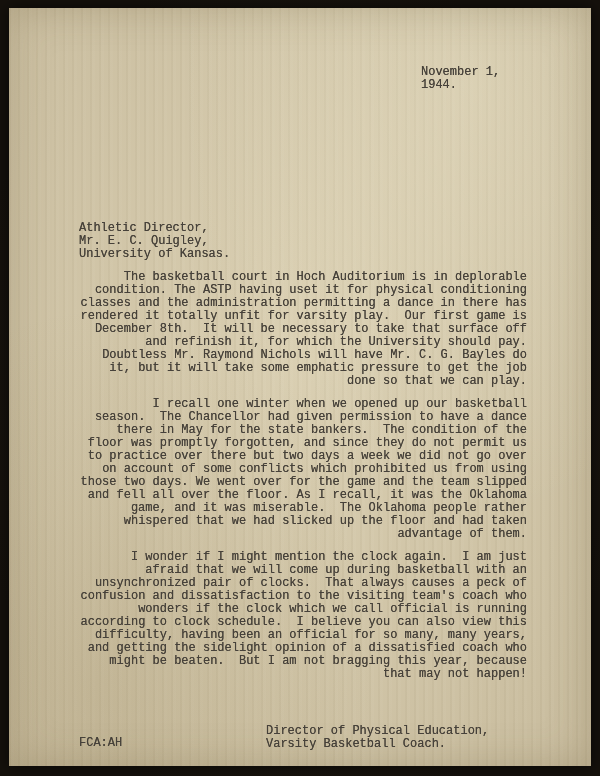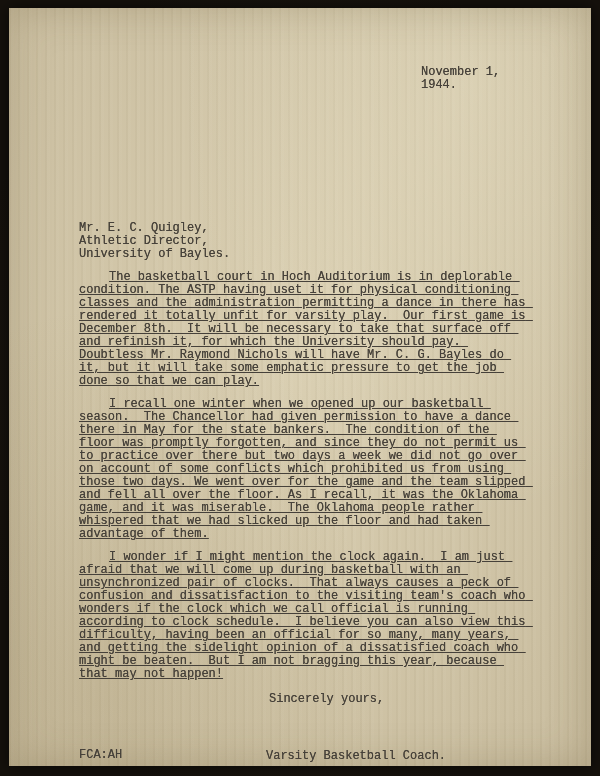--- a/index.html
+++ b/index.html
@@ -52,22 +52,21 @@
     white-space: pre-wrap;
   }
   .salutation {
     margin-top: 7px;
     white-space: pre-wrap;
   }
   p.para {
     margin: 10px 0 0 0;
     text-indent: 30px;
     white-space: pre-wrap;
-    text-align: left;
-    text-decoration: underline;
+    text-align: right;
   }
   .closing {
     margin-top: 12px;
     margin-left: 190px;
     white-space: pre-wrap;
   }
   .sig-row {
     position: relative;
     margin-top: 44px;
   }
@@ -86,36 +85,36 @@
 </style>
 </head>
 <body>
 
 <div class="scan-bg">
   <div class="paper">
 
     <div class="date">November 1, 1944.</div>
 
     <div class="address">
+      <div>Athletic Director,</div>
       <div>Mr. E. C. Quigley,</div>
-      <div>Athletic Director,</div>
-      <div>University of Bayles.</div>
+      <div>University of Kansas.</div>
     </div>
 
 
     <p class="para">The basketball court in Hoch Auditorium is in deplorable condition. The ASTP having uset it for physical conditioning classes and the administration permitting a dance in there has rendered it totally unfit for varsity play.  Our first game is December 8th.  It will be necessary to take that surface off and refinish it, for which the University should pay. Doubtless Mr. Raymond Nichols will have Mr. C. G. Bayles do it, but it will take some emphatic pressure to get the job done so that we can play.</p>
 
     <p class="para">I recall one winter when we opened up our basketball season.  The Chancellor had given permission to have a dance there in May for the state bankers.  The condition of the floor was promptly forgotten, and since they do not permit us to practice over there but two days a week we did not go over on account of some conflicts which prohibited us from using those two days. We went over for the game and the team slipped and fell all over the floor. As I recall, it was the Oklahoma game, and it was miserable.  The Oklahoma people rather whispered that we had slicked up the floor and had taken advantage of them.</p>
 
 
     <p class="para">I wonder if I might mention the clock again.  I am just afraid that we will come up during basketball with an unsynchronized pair of clocks.  That always causes a peck of confusion and dissatisfaction to the visiting team's coach who wonders if the clock which we call official is running according to clock schedule.  I believe you can also view this difficulty, having been an official for so many, many years, and getting the sidelight opinion of a dissatisfied coach who might be beaten.  But I am not bragging this year, because that may not happen!</p>
 
-    <div class="closing">Sincerely yours,</div>
 
     <div class="sig-row">
       <div class="initials">FCA:AH</div>
       <div class="sig-block">
+        <div>Director of Physical Education,</div>
         <div>Varsity Basketball Coach.</div>
       </div>
     </div>
 
   </div>
 </div>
 
 </body></html>

